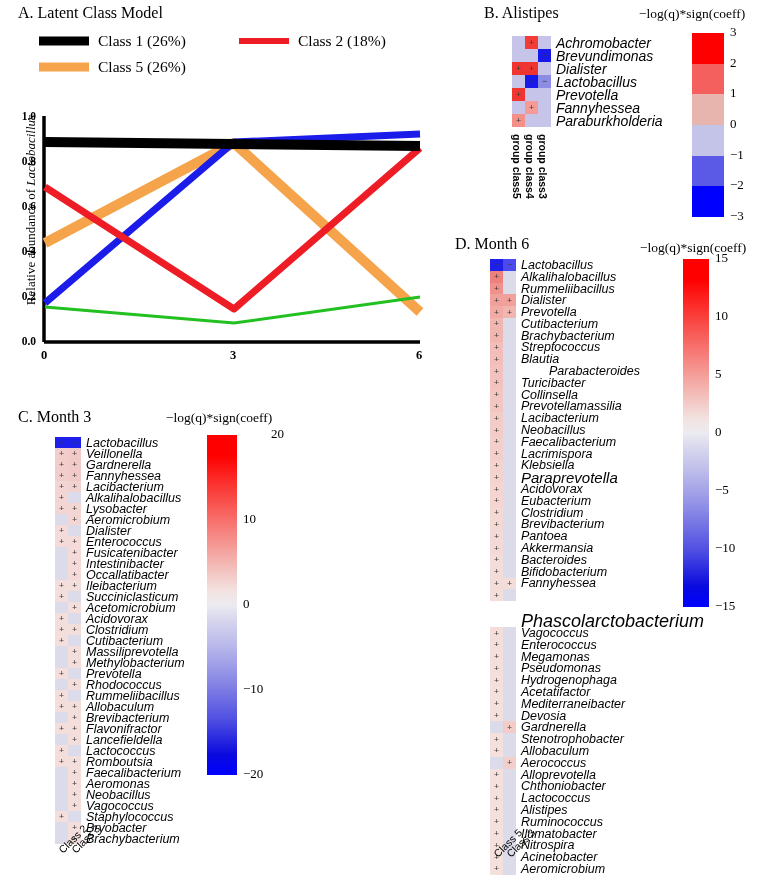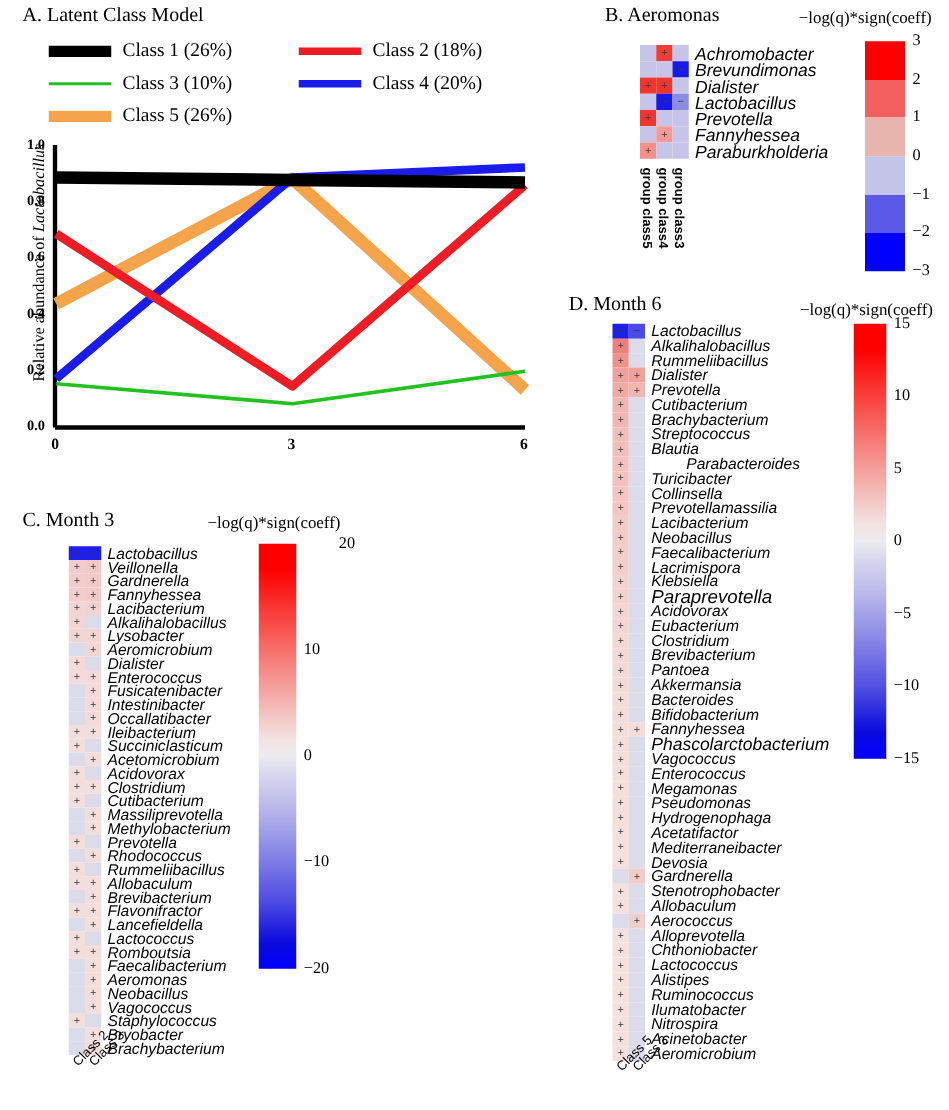--- a/index.html
+++ b/index.html
@@ -65,38 +65,20 @@
               <line x1="1" y1="6" x2="51" y2="6" stroke="#ee1c25" stroke-width="6"></line>
             </svg>
         </div>
         <div class="leglabel">Class 2 (18%)</div>
       </div>
     </div>
     <div class="legrow">
       <div class="legitem">
         <div class="legswatch">
           <svg width="52" height="12">
-              <line x1="1" y1="6" x2="51" y2="6" stroke="#22c021" stroke-width="2.5"></line>
-            </svg>
-        </div>
-        <div class="leglabel">Class 3 (10%)</div>
-      </div>
-      <div class="legitem">
-        <div class="legswatch">
-          <svg width="52" height="12">
-              <line x1="1" y1="6" x2="51" y2="6" stroke="#1b1bea" stroke-width="6"></line>
-            </svg>
-        </div>
-        <div class="leglabel">Class 4 (20%)</div>
-      </div>
-    </div>
-    <div class="legrow">
-      <div class="legitem">
-        <div class="legswatch">
-          <svg width="52" height="12">
               <line x1="1" y1="6" x2="51" y2="6" stroke="#f5a44b" stroke-width="9"></line>
             </svg>
         </div>
         <div class="leglabel">Class 5 (26%)</div>
       </div>
     </div>
   </div>
 
   <div class="plotwrap">
     <div class="ylab">
@@ -125,21 +107,21 @@
       <polyline points="5,191 194,207 380,181" fill="none" stroke="#22c021" stroke-width="3" stroke-linejoin="round"></polyline>
     </svg>
 
     <div class="xtick" style="left:33px;top:238px;">0</div>
     <div class="xtick" style="left:222px;top:238px;">3</div>
     <div class="xtick" style="left:408px;top:238px;">6</div>
   </div>
 </div>
 
 <div class="panel" id="panelB">
-  <div class="hm-title" style="left:484px;top:4px;">B. Aeromonas</div>
+  <div class="hm-title" style="left:484px;top:4px;">B. Alistipes</div>
   <div class="cbtitle" style="left:639px;top:6px;">−log(q)*sign(coeff)</div>
   <div class="grid" id="gridB" style="left:512px;top:36px;">
       <div class="hrow">
         <div class="cell" style="width: 13px; height: 13px; background: rgb(198, 197, 233);"></div>
         <div class="cell" style="width: 13px; height: 13px; background: rgb(242, 60, 56);">
           <span class="mark" style="font-size: 9px; color: rgb(58, 58, 58);">+</span>
         </div>
         <div class="cell" style="width: 13px; height: 13px; background: rgb(198, 197, 233);"></div>
         <div class="taxon" style="font-size: 14px; height: 13px;">Achromobacter</div>
       </div>
@@ -726,21 +708,21 @@
         <div class="cell" style="width: 13px; height: 11.8px; background: rgb(244, 221, 217);">
           <span class="mark" style="font-size: 9px; color: rgb(58, 58, 58);">+</span>
         </div>
         <div class="taxon" style="font-size: 12.5px; height: 11.8px;">Fannyhessea</div>
       </div>
       <div class="hrow">
         <div class="cell" style="width: 13px; height: 11.8px; background: rgb(244, 222, 217);">
           <span class="mark" style="font-size: 9px; color: rgb(58, 58, 58);">+</span>
         </div>
         <div class="cell" style="width: 13px; height: 11.8px; background: rgb(220, 219, 234);"></div>
-        <div class="taxon" style="font-size: 14px; height: 11.8px;">Phascolarctobacterium</div>
+        <div class="taxon" style="font-size: 18px; height: 11.8px; margin-top: 26px;">Phascolarctobacterium</div>
       </div>
       <div class="hrow">
         <div class="cell" style="width: 13px; height: 11.8px; background: rgb(244, 222, 217);">
           <span class="mark" style="font-size: 9px; color: rgb(58, 58, 58);">+</span>
         </div>
         <div class="cell" style="width: 13px; height: 11.8px; background: rgb(220, 219, 234);"></div>
         <div class="taxon" style="font-size: 12.5px; height: 11.8px;">Vagococcus</div>
       </div>
       <div class="hrow">
         <div class="cell" style="width: 13px; height: 11.8px; background: rgb(244, 223, 218);">

